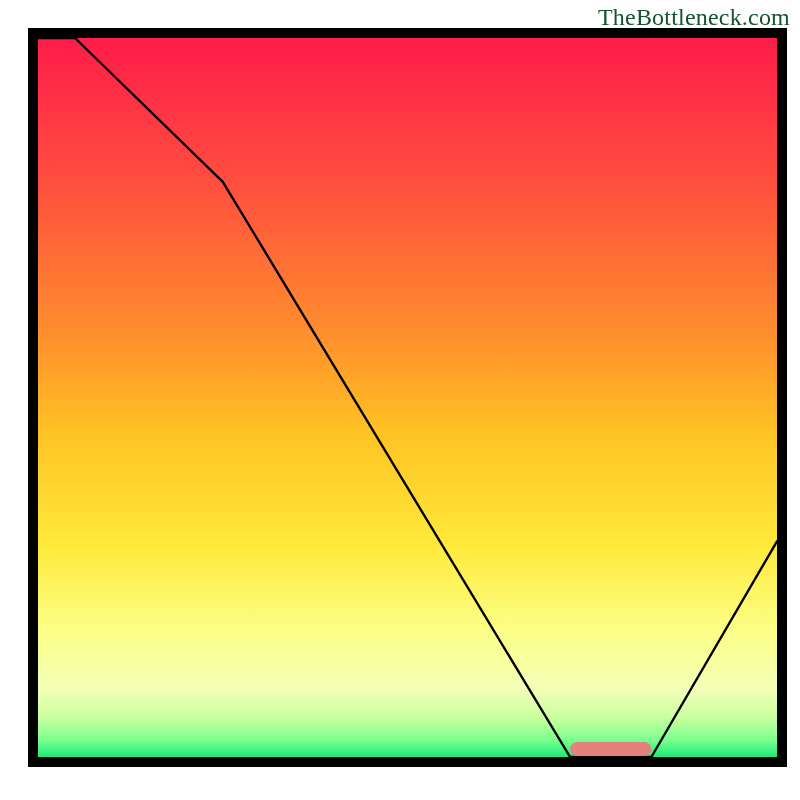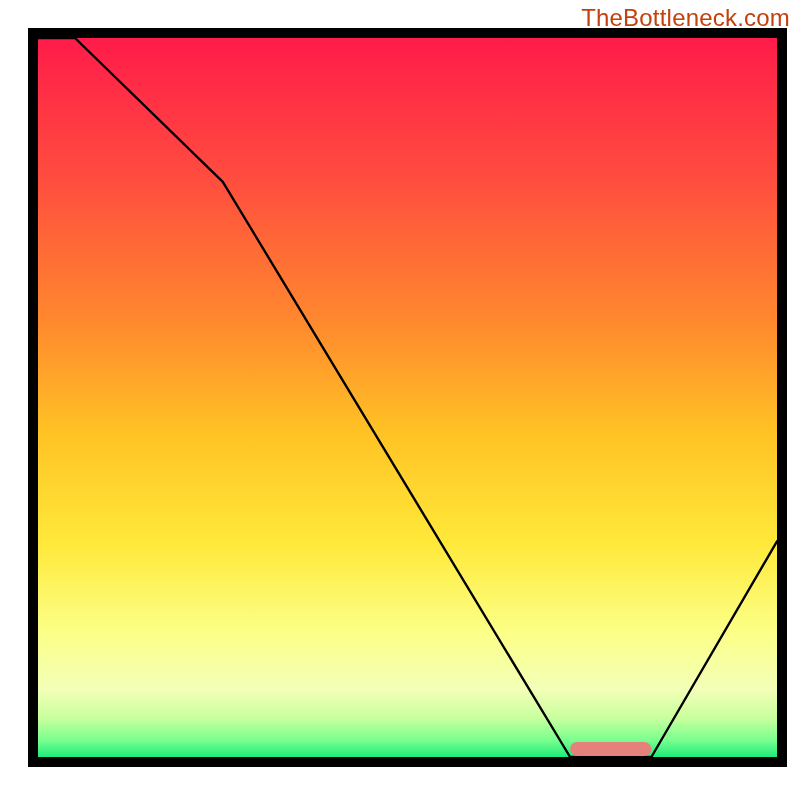--- a/index.html
+++ b/index.html
@@ -13,25 +13,26 @@
   }
   .frame {
     position: relative;
     width: 800px;
     height: 800px;
   }
   .watermark {
     position: absolute;
     top: 4px;
     right: 10px;
-    color: #c2410c;
+    color: #14532d;
     font-size: 24px;
     font-weight: 500;
     letter-spacing: 0.2px;
     z-index: 10;
+    font-family: Liberation Serif, serif;
   }
   svg.chart {
     position: absolute;
     left: 0;
     top: 0;
     width: 800px;
     height: 800px;
   }
 </style>
 </head>

